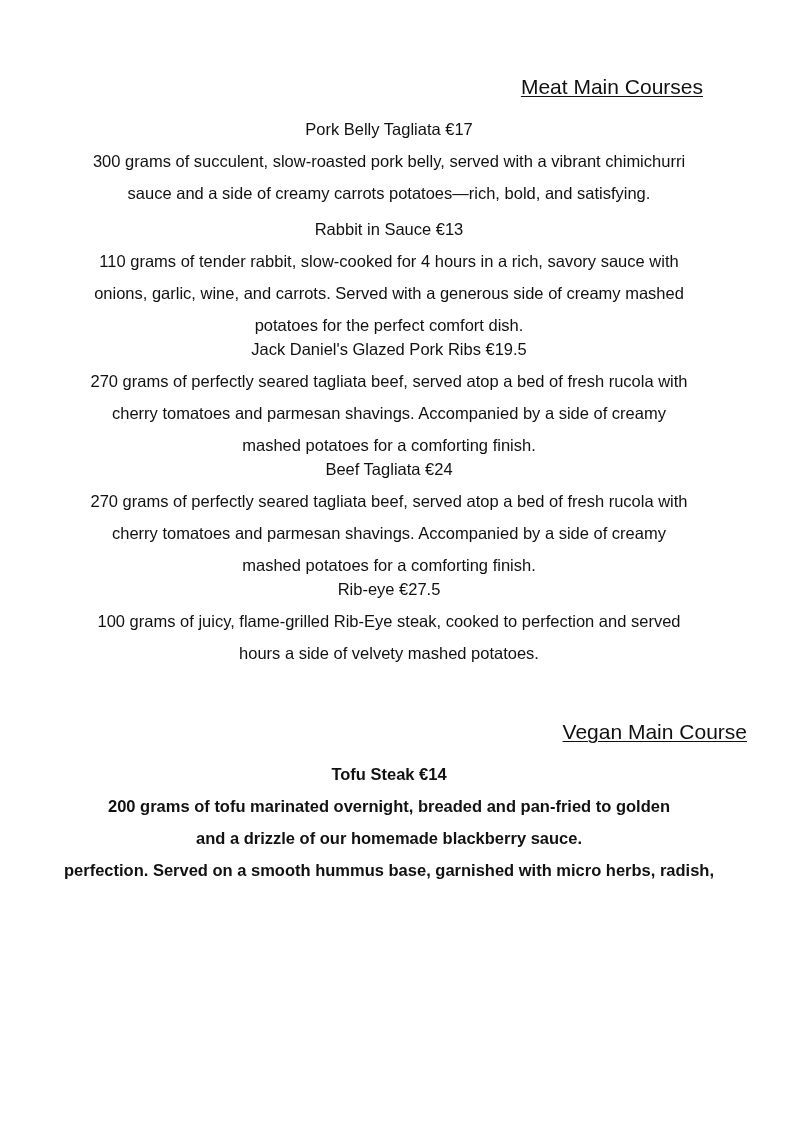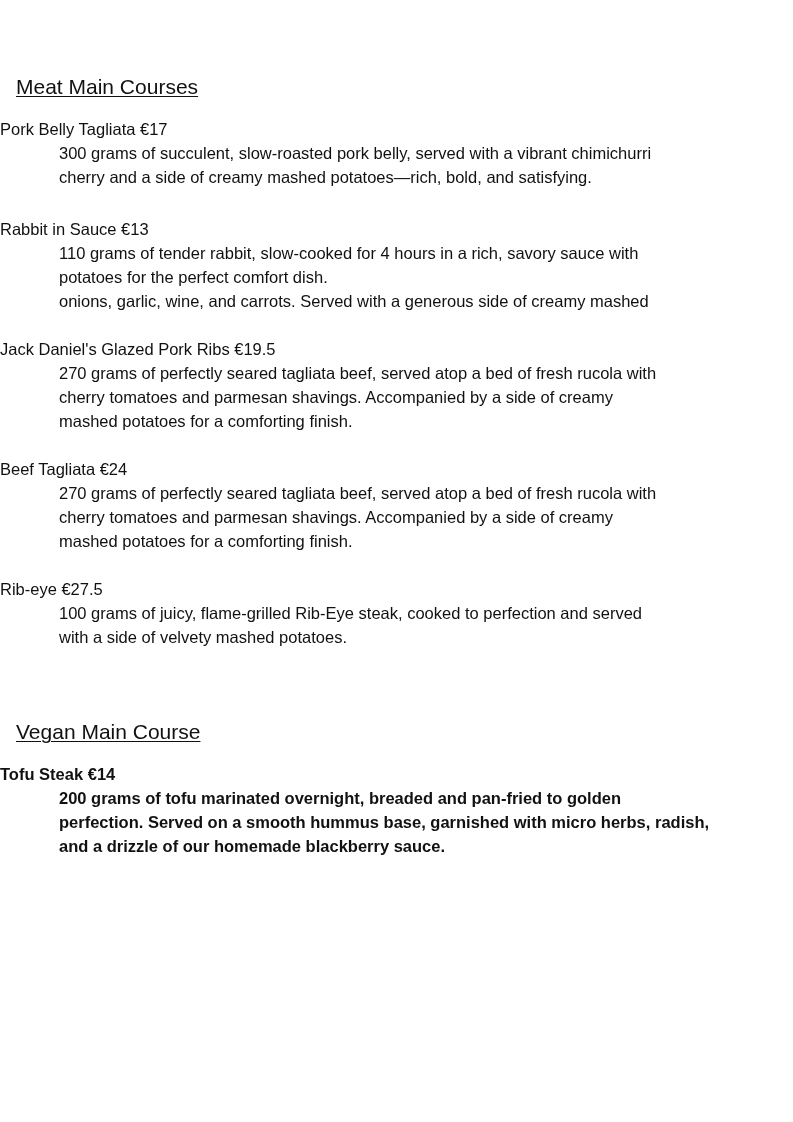--- a/index.html
+++ b/index.html
@@ -19,89 +19,89 @@
       position: absolute;
       left: 0;
       top: 0;
       width: 793px;
       height: 1122px;
     }
     .section-heading {
       position: absolute;
       left: 0;
       width: 703px;
-      text-align: left;
+      text-align: right;
       font-size: 21px;
       line-height: 26px;
       text-decoration: underline;
       text-underline-offset: 2px;
       text-decoration-thickness: 1px;
       margin: 0;
       font-weight: normal;
-      padding-left: 16px;
     }
     .item {
       position: absolute;
       left: 0;
       width: 778px;
+      text-align: center;
     }
     .item-title {
       font-size: 16.5px;
       line-height: 20px;
       margin: 0;
     }
     .item-desc {
       font-size: 16.5px;
       line-height: 20px;
-      margin: 4px auto;
+      margin: 12px auto;
       width: 660px;
     }
   </style>
 </head>
 <body>
 
 <div class="page">
 
   <h2 class="section-heading" style="top:74px;">Meat Main Courses</h2>
 
   <div class="item" style="top:119px;">
     <p class="item-title">Pork Belly Tagliata €17</p>
     <p class="item-desc">300 grams of succulent, slow-roasted pork belly, served with a vibrant chimichurri</p>
-    <p class="item-desc">cherry and a side of creamy mashed potatoes—rich, bold, and satisfying.</p>
+    <p class="item-desc">sauce and a side of creamy carrots potatoes—rich, bold, and satisfying.</p>
   </div>
 
   <div class="item" style="top:219px;">
     <p class="item-title">Rabbit in Sauce €13</p>
     <p class="item-desc">110 grams of tender rabbit, slow-cooked for 4 hours in a rich, savory sauce with</p>
+    <p class="item-desc">onions, garlic, wine, and carrots. Served with a generous side of creamy mashed</p>
     <p class="item-desc">potatoes for the perfect comfort dish.</p>
-    <p class="item-desc">onions, garlic, wine, and carrots. Served with a generous side of creamy mashed</p>
   </div>
 
   <div class="item" style="top:339px;">
     <p class="item-title">Jack Daniel's Glazed Pork Ribs €19.5</p>
     <p class="item-desc">270 grams of perfectly seared tagliata beef, served atop a bed of fresh rucola with</p>
     <p class="item-desc">cherry tomatoes and parmesan shavings. Accompanied by a side of creamy</p>
     <p class="item-desc">mashed potatoes for a comforting finish.</p>
   </div>
 
   <div class="item" style="top:459px;">
     <p class="item-title">Beef Tagliata €24</p>
     <p class="item-desc">270 grams of perfectly seared tagliata beef, served atop a bed of fresh rucola with</p>
     <p class="item-desc">cherry tomatoes and parmesan shavings. Accompanied by a side of creamy</p>
     <p class="item-desc">mashed potatoes for a comforting finish.</p>
   </div>
 
   <div class="item" style="top:579px;">
     <p class="item-title">Rib-eye €27.5</p>
     <p class="item-desc">100 grams of juicy, flame-grilled Rib-Eye steak, cooked to perfection and served</p>
-    <p class="item-desc">with a side of velvety mashed potatoes.</p>
+    <p class="item-desc">hours a side of velvety mashed potatoes.</p>
   </div>
 
-  <h2 class="section-heading" style="top:719px;">Vegan Main Course</h2>
+  <h2 class="section-heading" style="top:719px;margin-left:44px;">Vegan Main Course</h2>
 
   <div class="item" style="top:764px;font-weight:bold;">
     <p class="item-title">Tofu Steak €14</p>
     <p class="item-desc">200 grams of tofu marinated overnight, breaded and pan-fried to golden</p>
+    <p class="item-desc">and a drizzle of our homemade blackberry sauce.</p>
     <p class="item-desc">perfection. Served on a smooth hummus base, garnished with micro herbs, radish,</p>
-    <p class="item-desc">and a drizzle of our homemade blackberry sauce.</p>
   </div>
 
 </div>
 
 </body></html>

